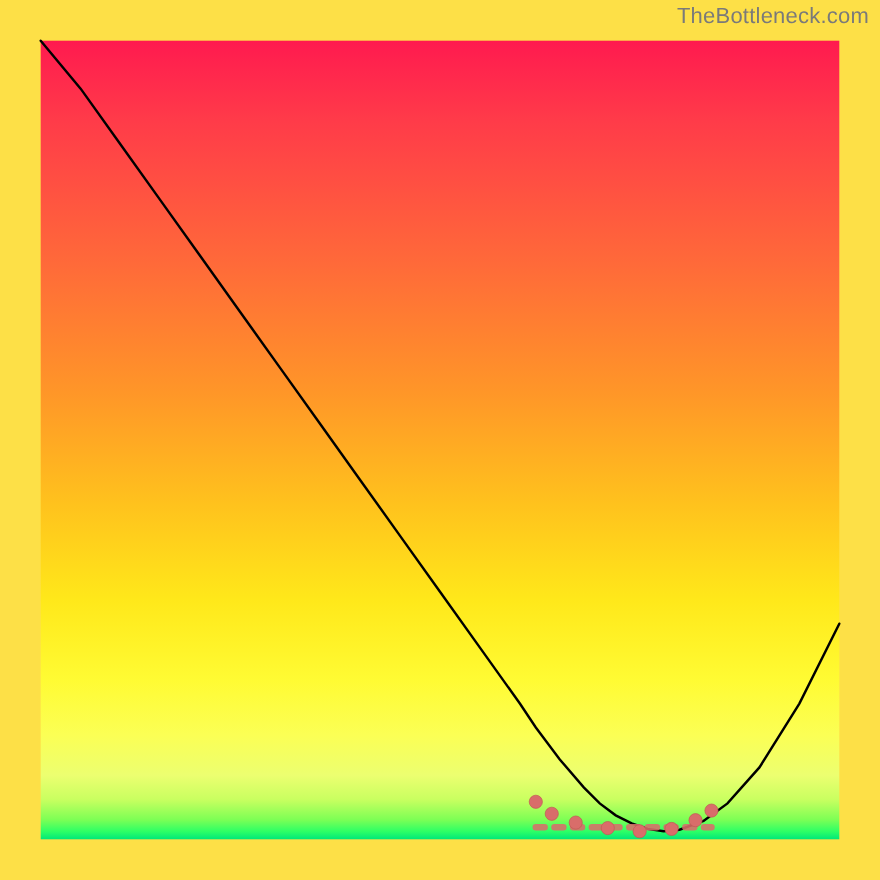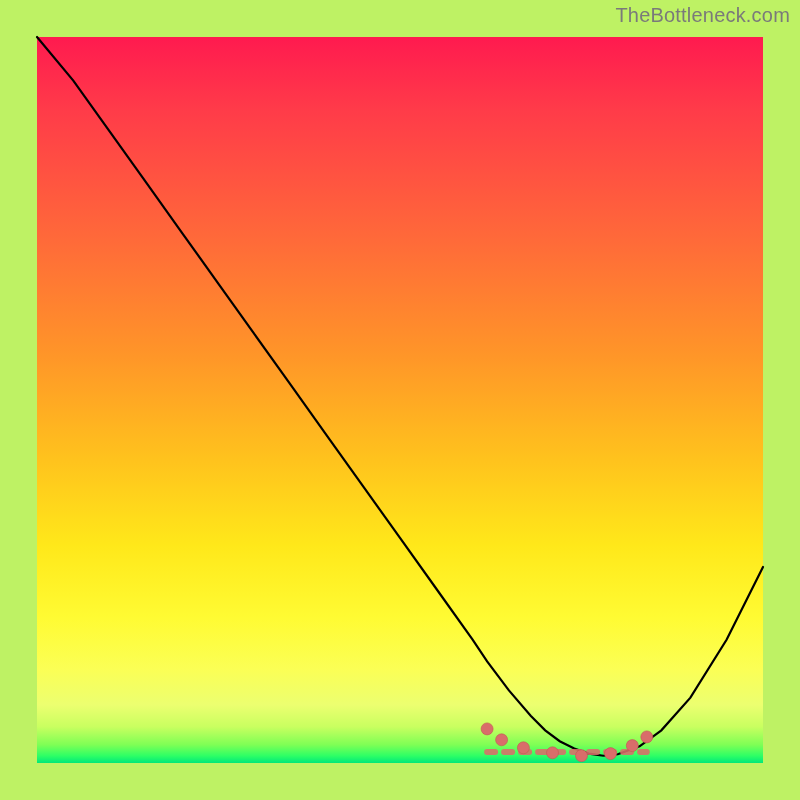--- a/index.html
+++ b/index.html
@@ -10,21 +10,21 @@
     background: #000;
     overflow: hidden;
     font-family: Arial, Helvetica, sans-serif;
   }
   .frame {
     position: absolute;
     left: 0;
     top: 0;
     width: 800px;
     height: 800px;
-    background: #bef264;
+    background: #fde047;
   }
   .watermark {
     position: absolute;
     top: 4px;
     right: 10px;
     color: #7a7a7a;
     font-size: 20px;
     font-weight: 500;
     letter-spacing: 0.2px;
     user-select: none;

